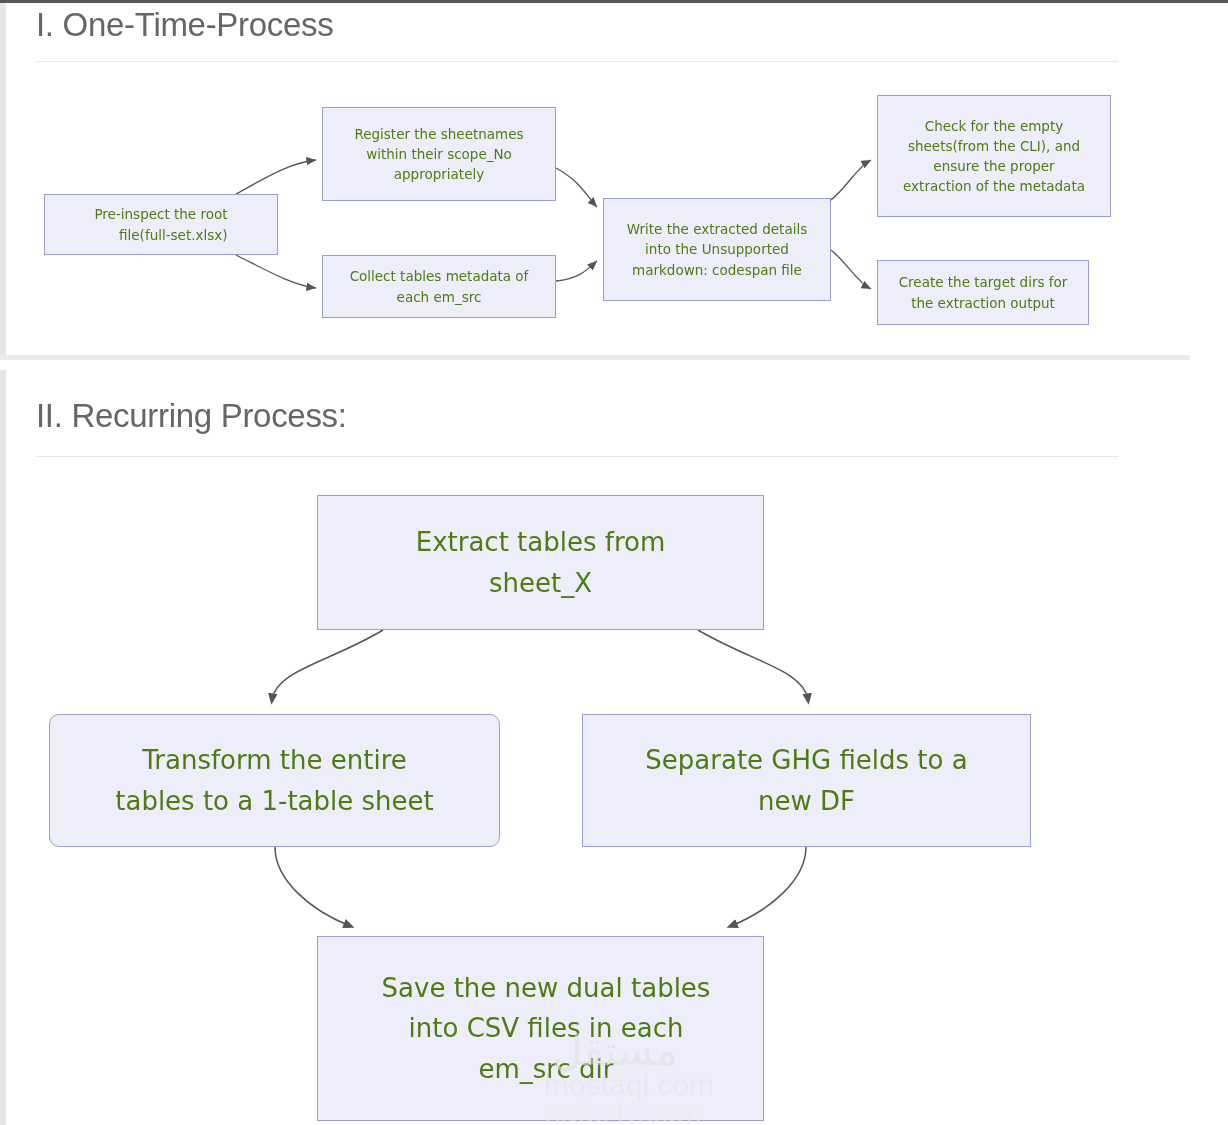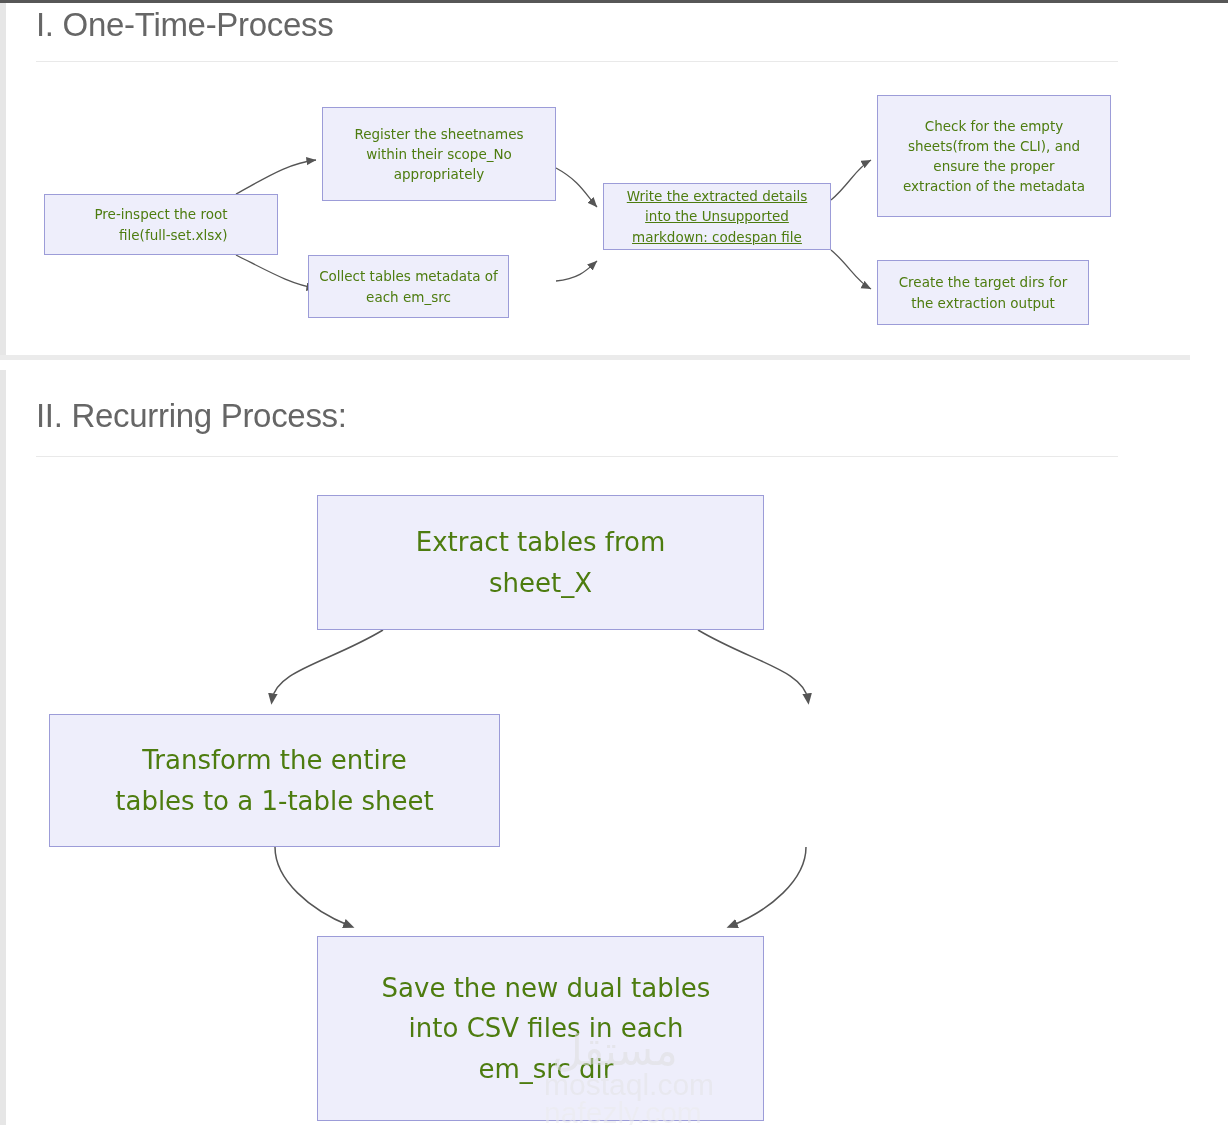--- a/index.html
+++ b/index.html
@@ -99,28 +99,28 @@
     color: #4d7c0f;
     line-height: 1.5;
     padding: 4px 8px;
   }
   .node-small { font-size: 13.5px; }
   .node-large { font-size: 26px; line-height: 1.55; }
 
   
   #node-pre-inspect   { left: 44px;  top: 191px; width: 234px; height: 61px; text-align: right; }
   #node-register      { left: 322px; top: 104px; width: 234px; height: 94px; }
-  #node-collect       { left: 308px; top: 252px; width: 201px; height: 63px; }
-  #node-write         { left: 603px; top: 180px; width: 228px; height: 67px; text-decoration: underline; }
+  #node-collect       { left: 322px; top: 252px; width: 234px; height: 63px; }
+  #node-write         { left: 603px; top: 195px; width: 228px; height: 103px; }
   #node-check         { left: 877px; top: 92px;  width: 234px; height: 122px; }
   #node-create-dirs   { left: 877px; top: 257px; width: 212px; height: 65px; }
 
   
   #node-extract       { left: 317px; top: 125px; width: 447px; height: 135px; }
-  #node-transform     { left: 49px;  top: 344px; width: 451px; height: 133px; }
+  #node-transform     { left: 49px;  top: 344px; width: 451px; height: 133px; border-radius: 10px; }
   #node-separate      { left: 582px; top: 344px; width: 449px; height: 133px; }
   #node-save          { left: 317px; top: 566px; width: 447px; height: 185px; padding-left: 19px; }
 
   .node-text {
     display: block;
     white-space: pre-line;
   }
 
   
   .watermark {
@@ -245,20 +245,24 @@
   </svg>
 
   <div class="node-box node-large" id="node-extract">
     <span class="node-text">Extract tables from
 sheet_X</span>
   </div>
   <div class="node-box node-large" id="node-transform">
     <span class="node-text">Transform the entire
 tables to a 1-table sheet</span>
   </div>
+  <div class="node-box node-large" id="node-separate">
+    <span class="node-text">Separate GHG fields to a
+new DF</span>
+  </div>
   <div class="node-box node-large" id="node-save">
     <span class="node-text">Save the new dual tables
 into CSV files in each
 em_src dir</span>
   </div>
 </div>
 
 <div class="watermark">
   <div class="wm-ar">مستقل</div>
   <div class="wm-site-1">mostaql.com</div>

